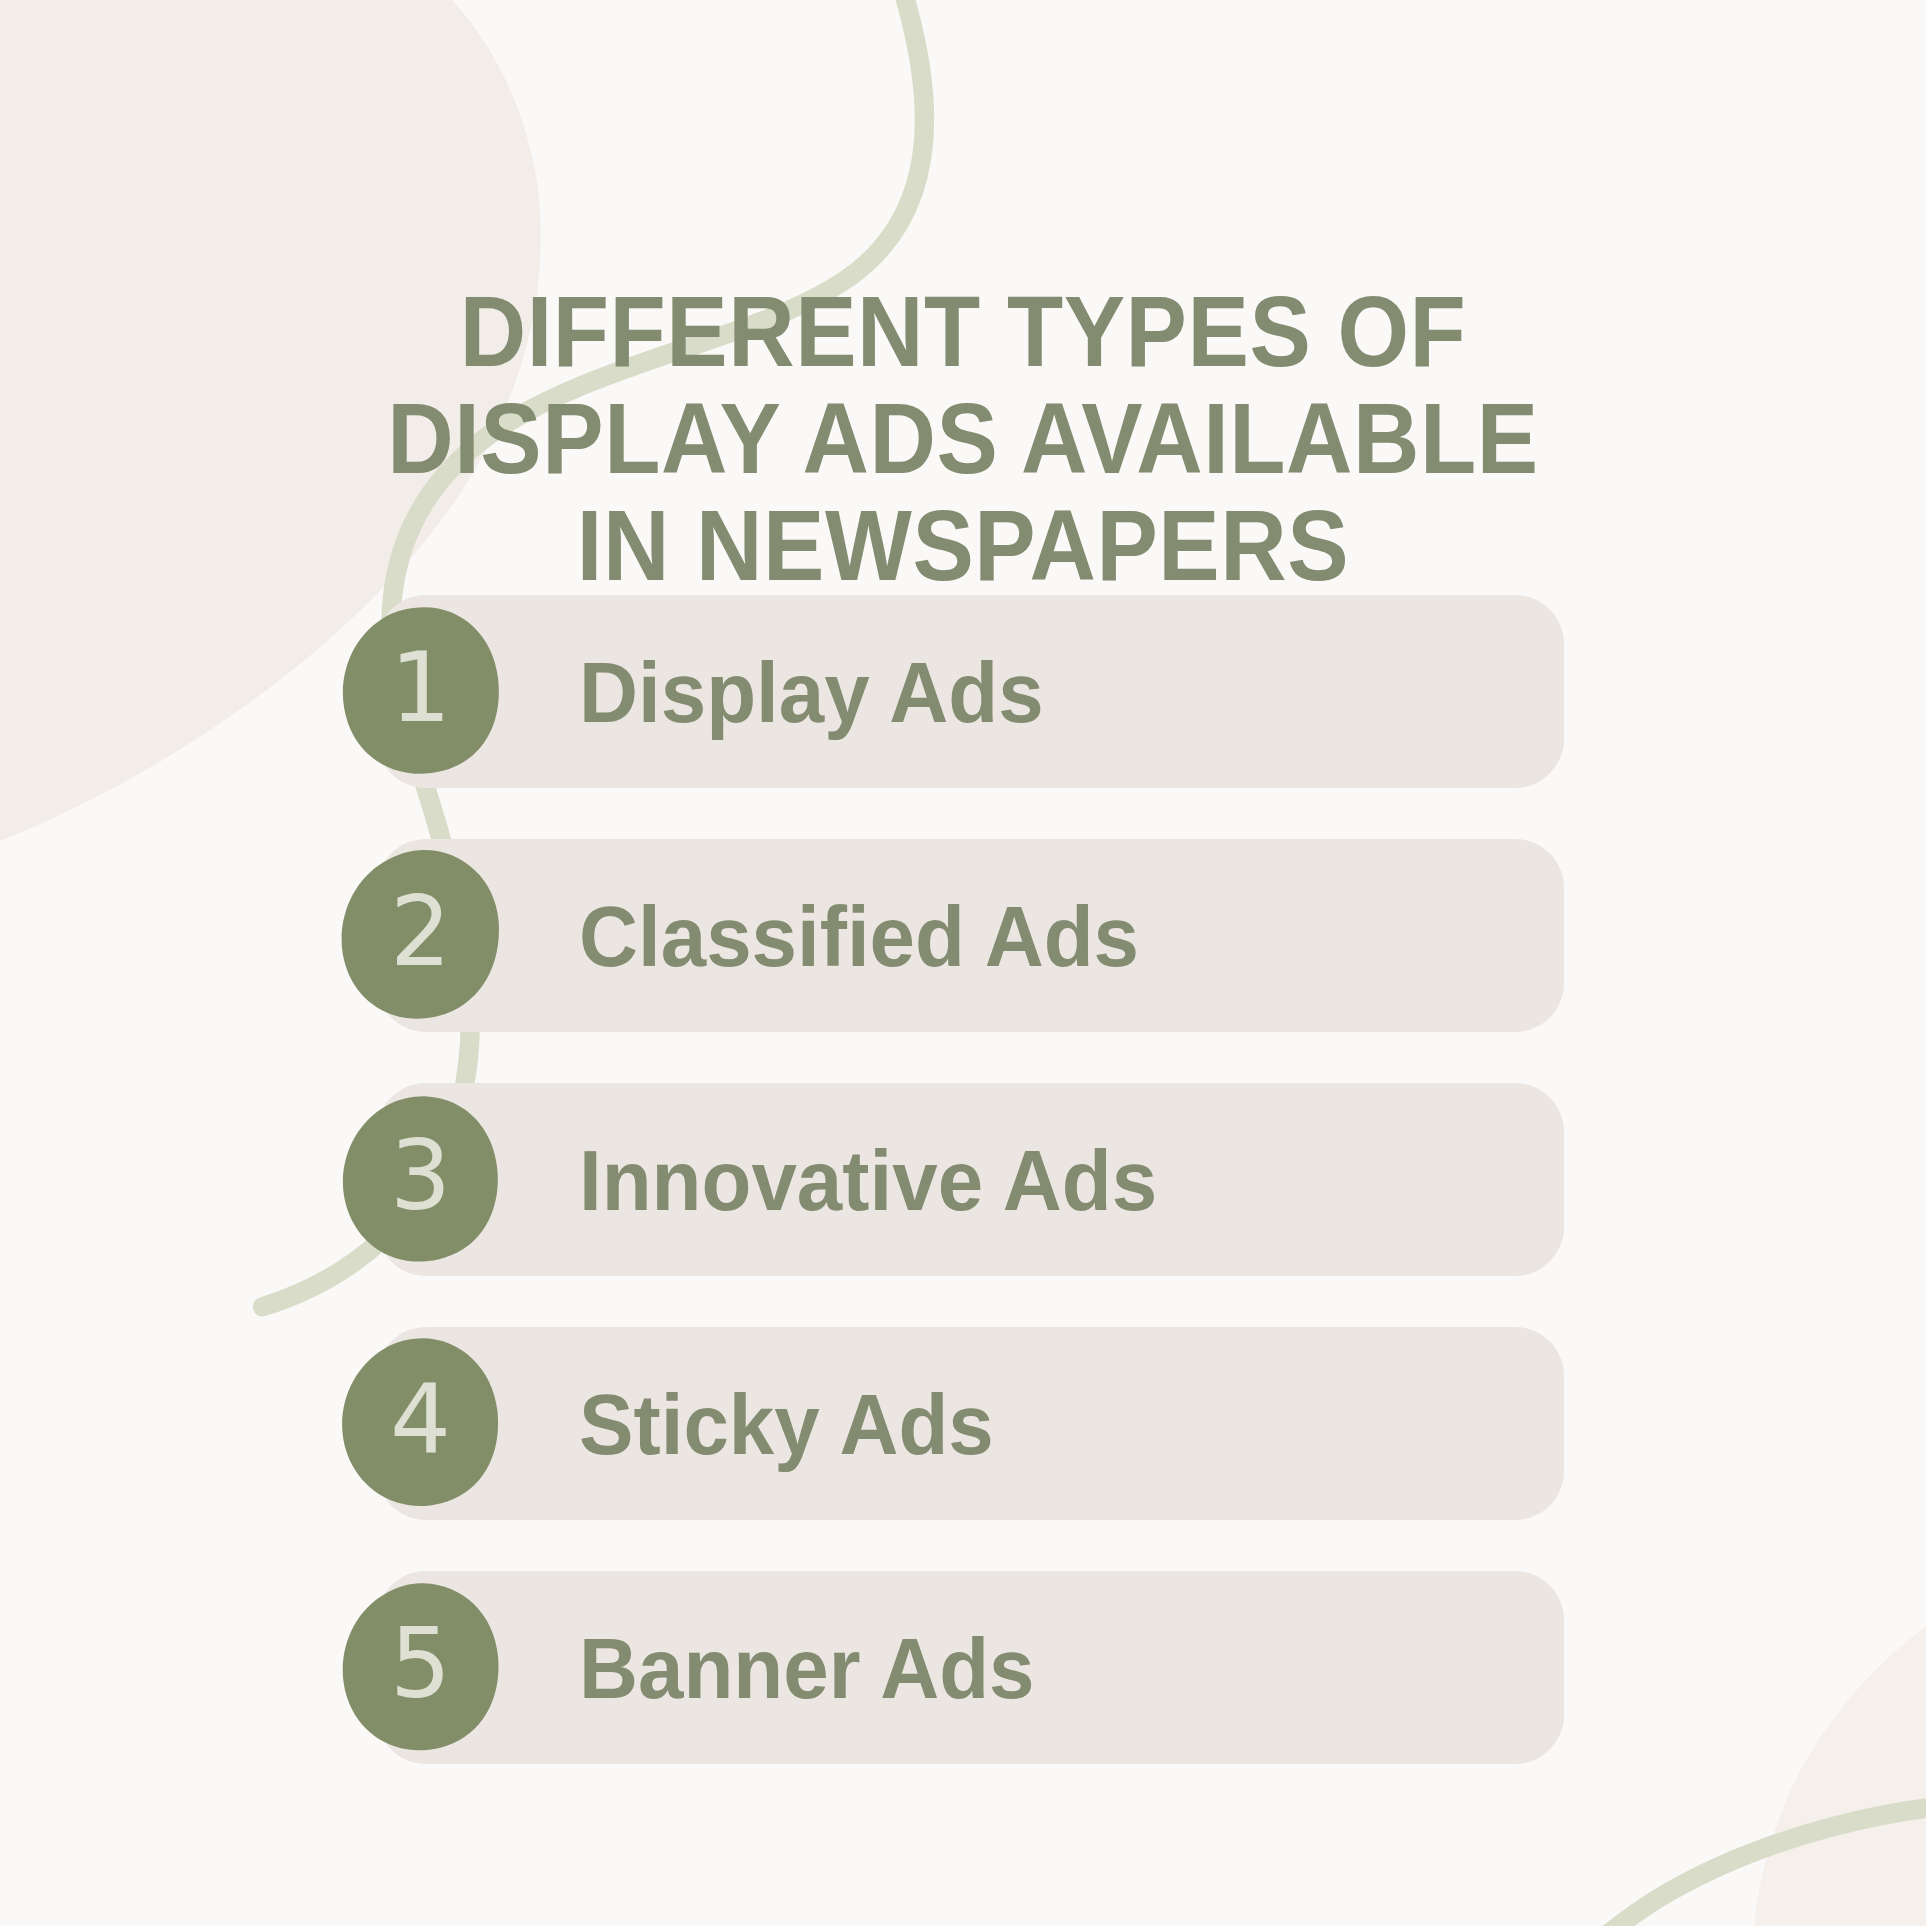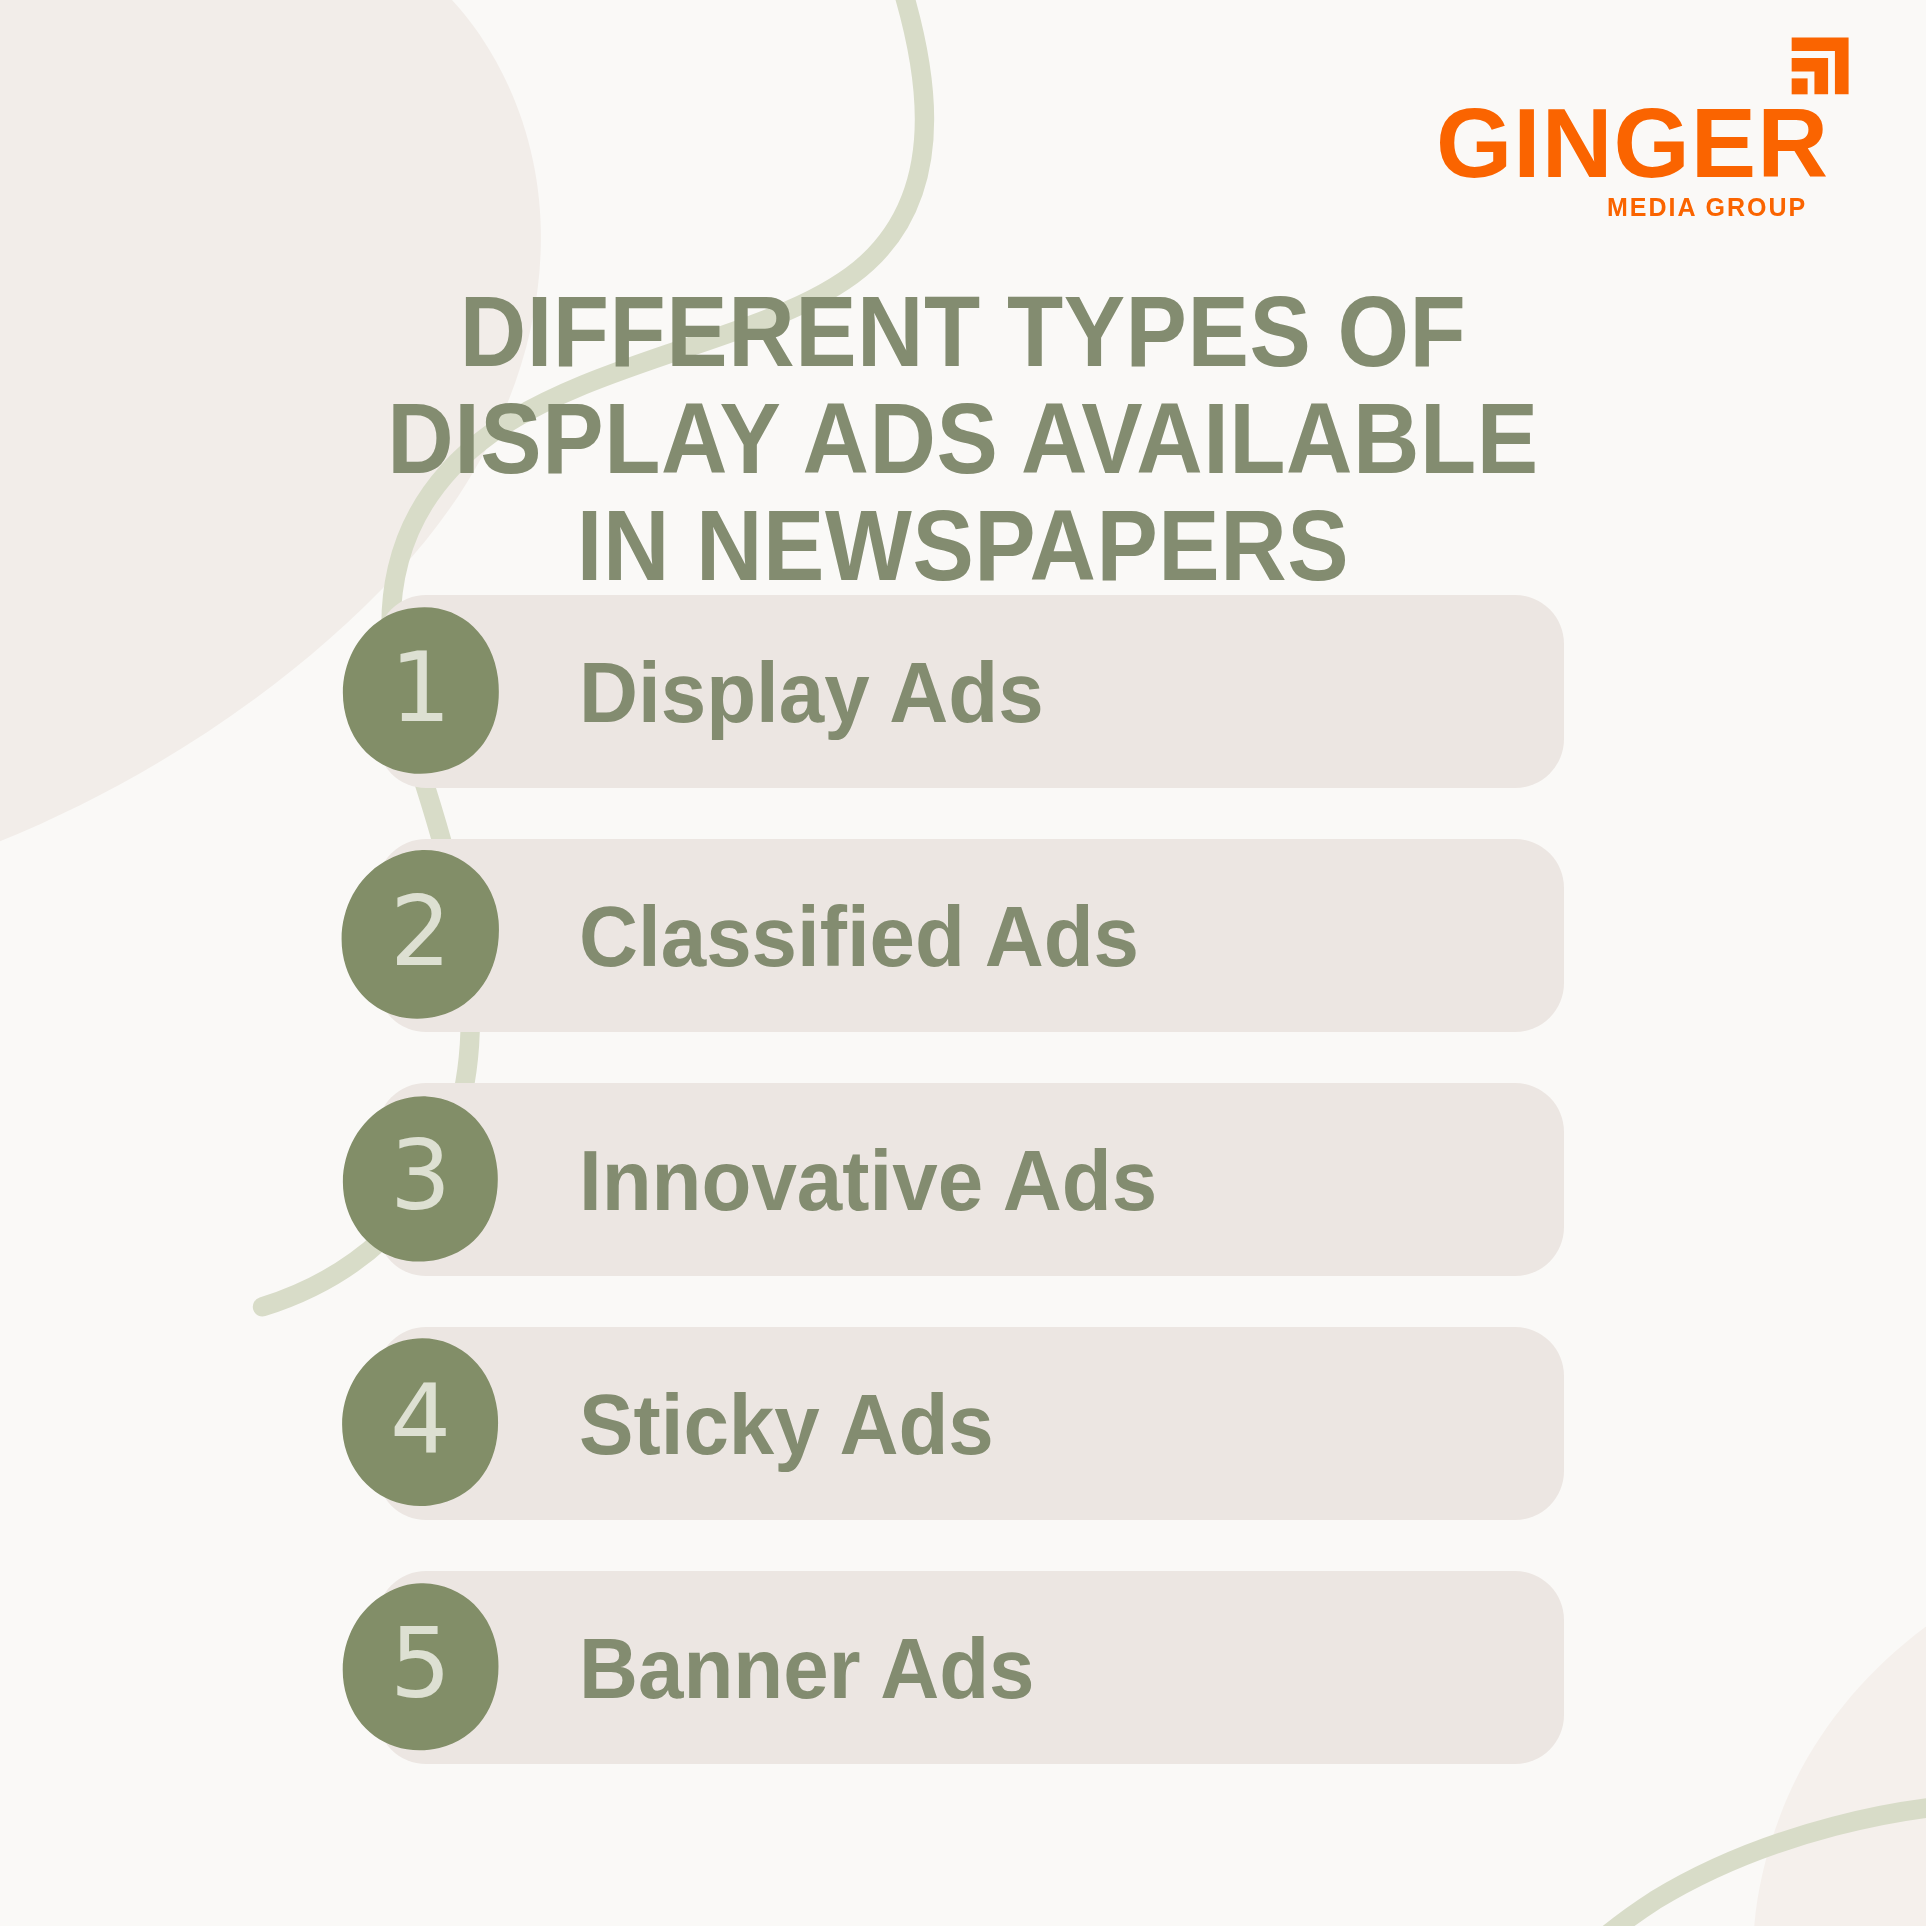--- a/index.html
+++ b/index.html
@@ -121,32 +121,20 @@
     <path fill="none" stroke="#d8dcc8" stroke-width="34" stroke-linecap="round" d="M 1540 -140 C 1640 120 1660 330 1520 460
              C 1380 590 1060 620 860 760
              C 680 890 650 1080 720 1300
              C 800 1540 860 1760 800 1960
              C 750 2130 620 2240 460 2290"></path>
 
     <path fill="none" stroke="#d8dcc8" stroke-width="34" stroke-linecap="round" d="M 3560 3160 C 3340 3150 3080 3220 2900 3330
              C 2760 3420 2680 3520 2640 3620"></path>
   </svg>
 
-  <div class="logo">
-    <svg class="logo-mark" viewBox="0 0 130 130" xmlns="http://www.w3.org/2000/svg">
-
-      <path fill="#fa6400" d="M 24 6 H 124 V 106 H 100 V 30 H 24 Z"></path>
-
-      <path fill="#fa6400" d="M 24 42 H 88 V 106 H 64 V 66 H 24 Z"></path>
-
-      <rect fill="#fa6400" x="24" y="78" width="28" height="28"></rect>
-    </svg>
-    <div class="logo-word">GINGER</div>
-    <div class="logo-sub">MEDIA GROUP</div>
-  </div>
 
   <h1 class="title">
     <span>DIFFERENT TYPES OF</span>
     <span>DISPLAY ADS AVAILABLE</span>
     <span>IN NEWSPAPERS</span>
   </h1>
 
   <div class="list">
 
     <div class="row">

